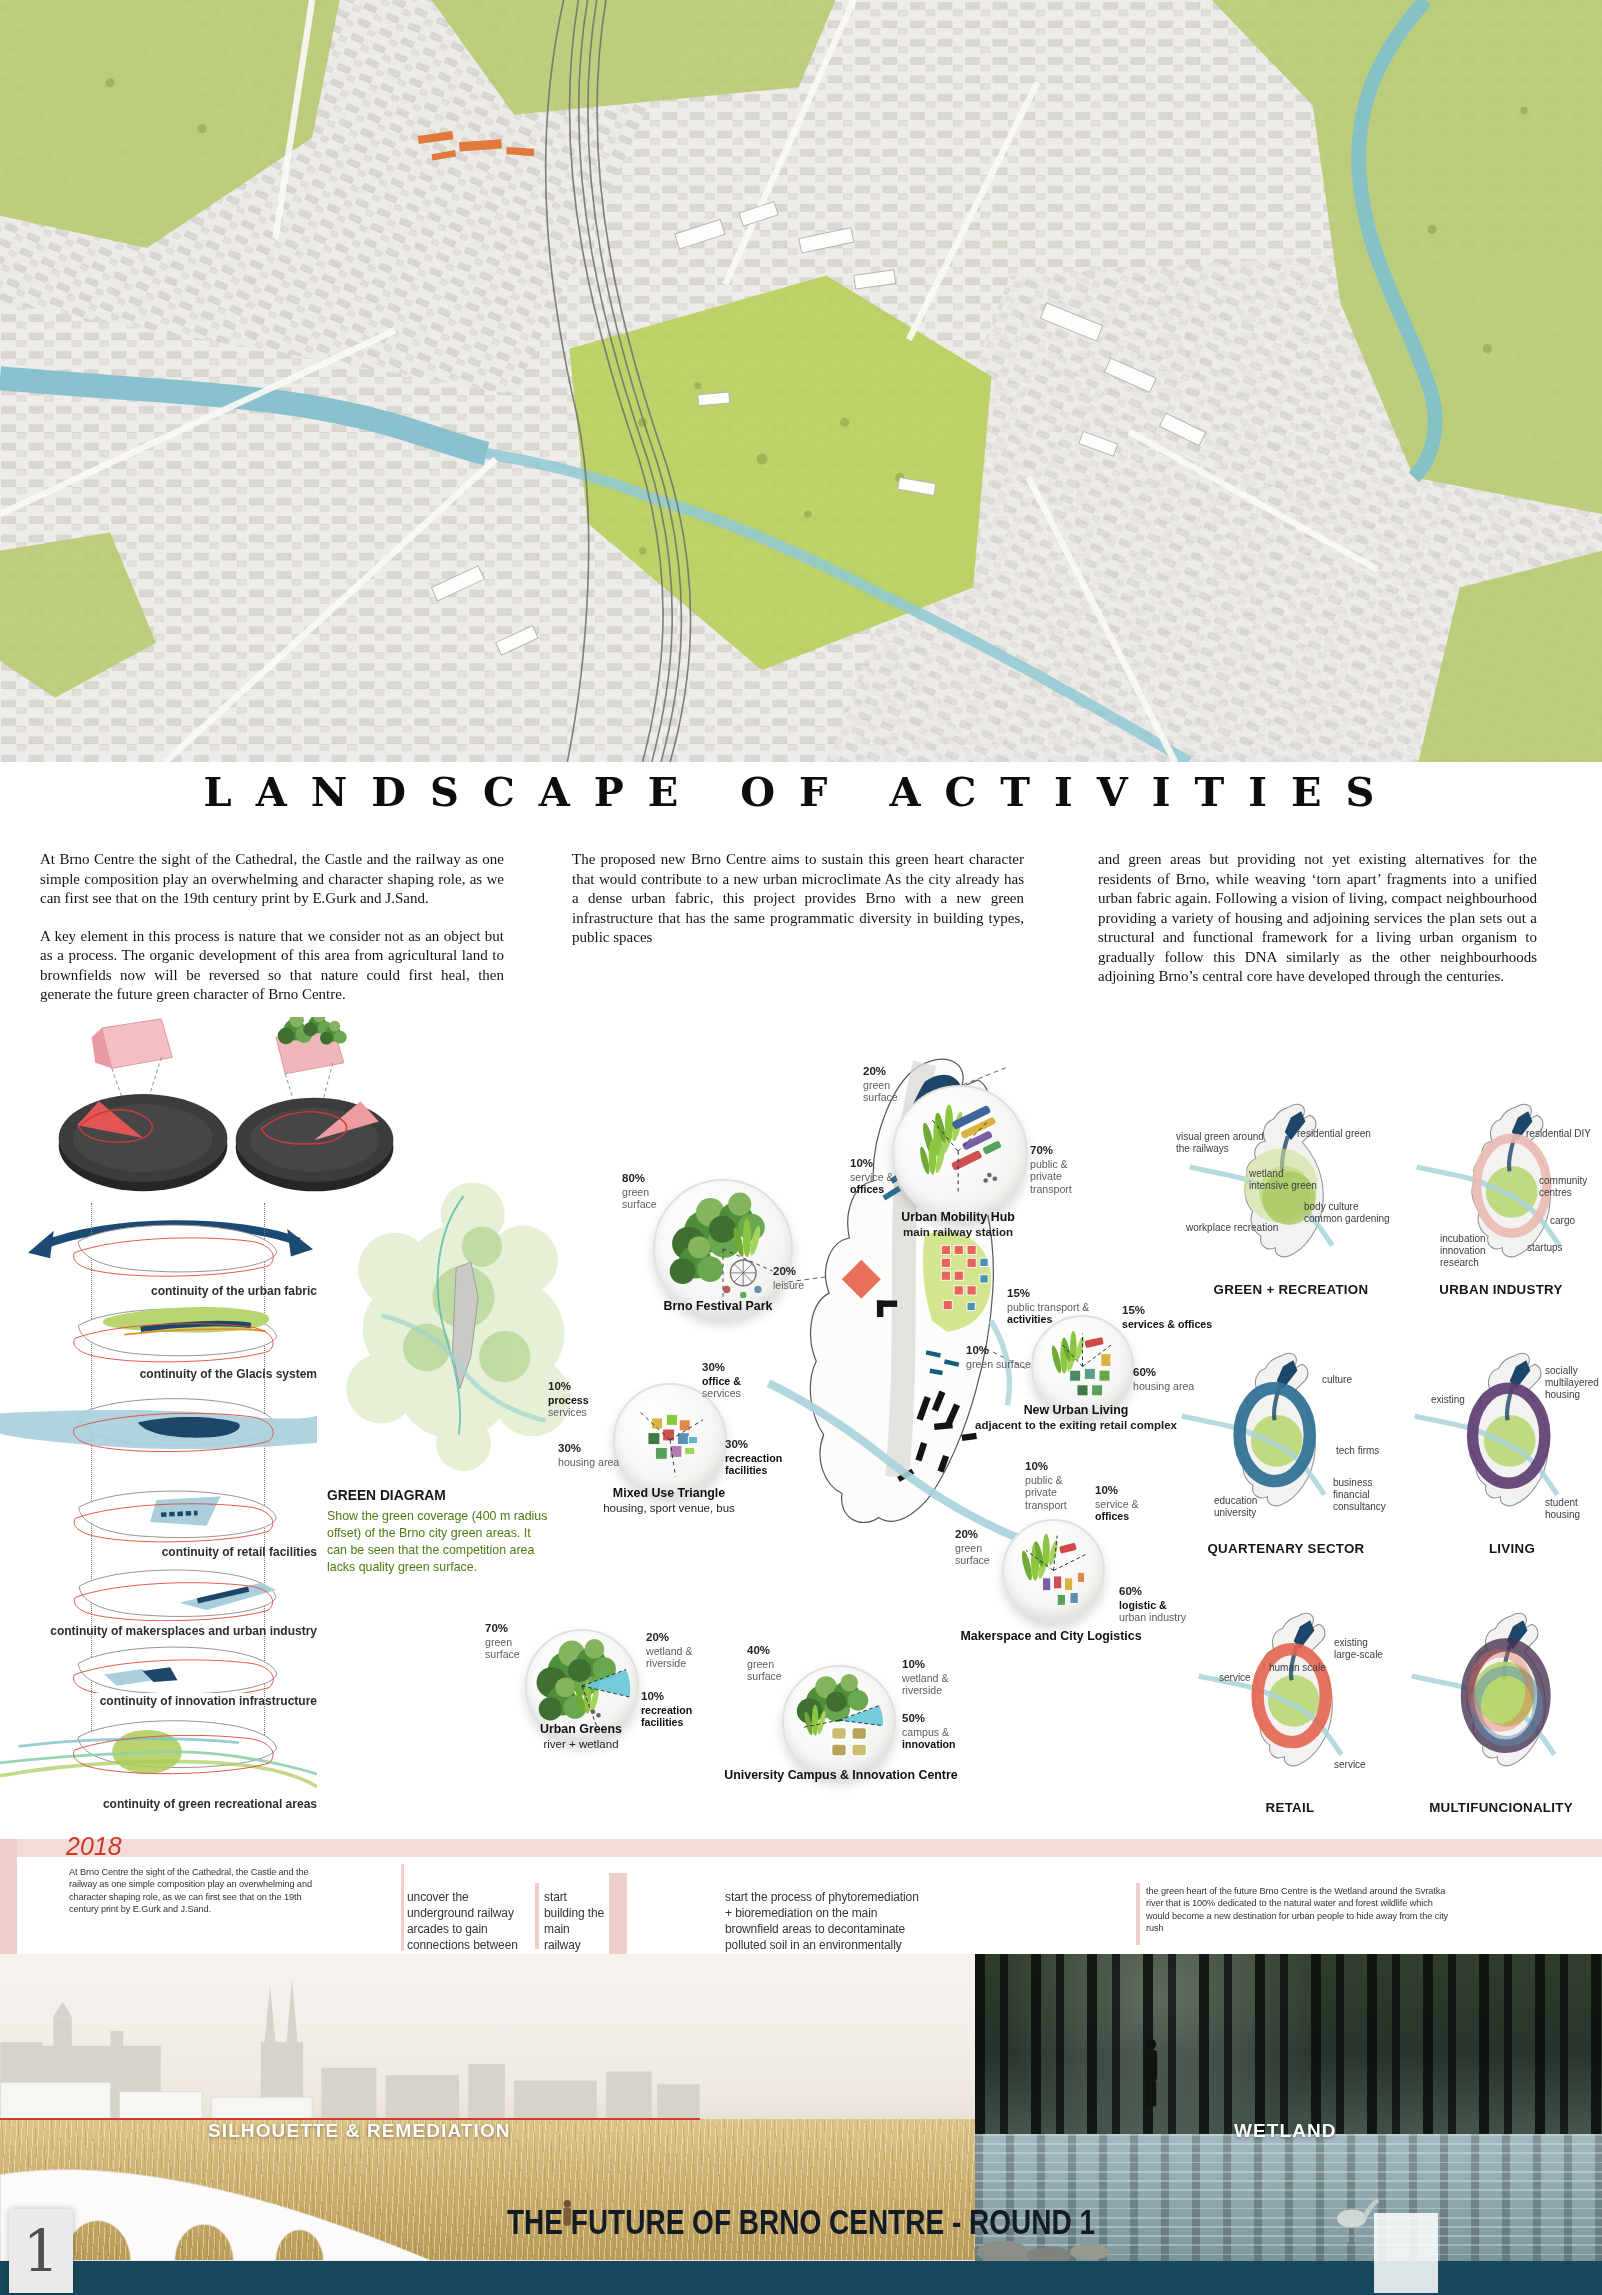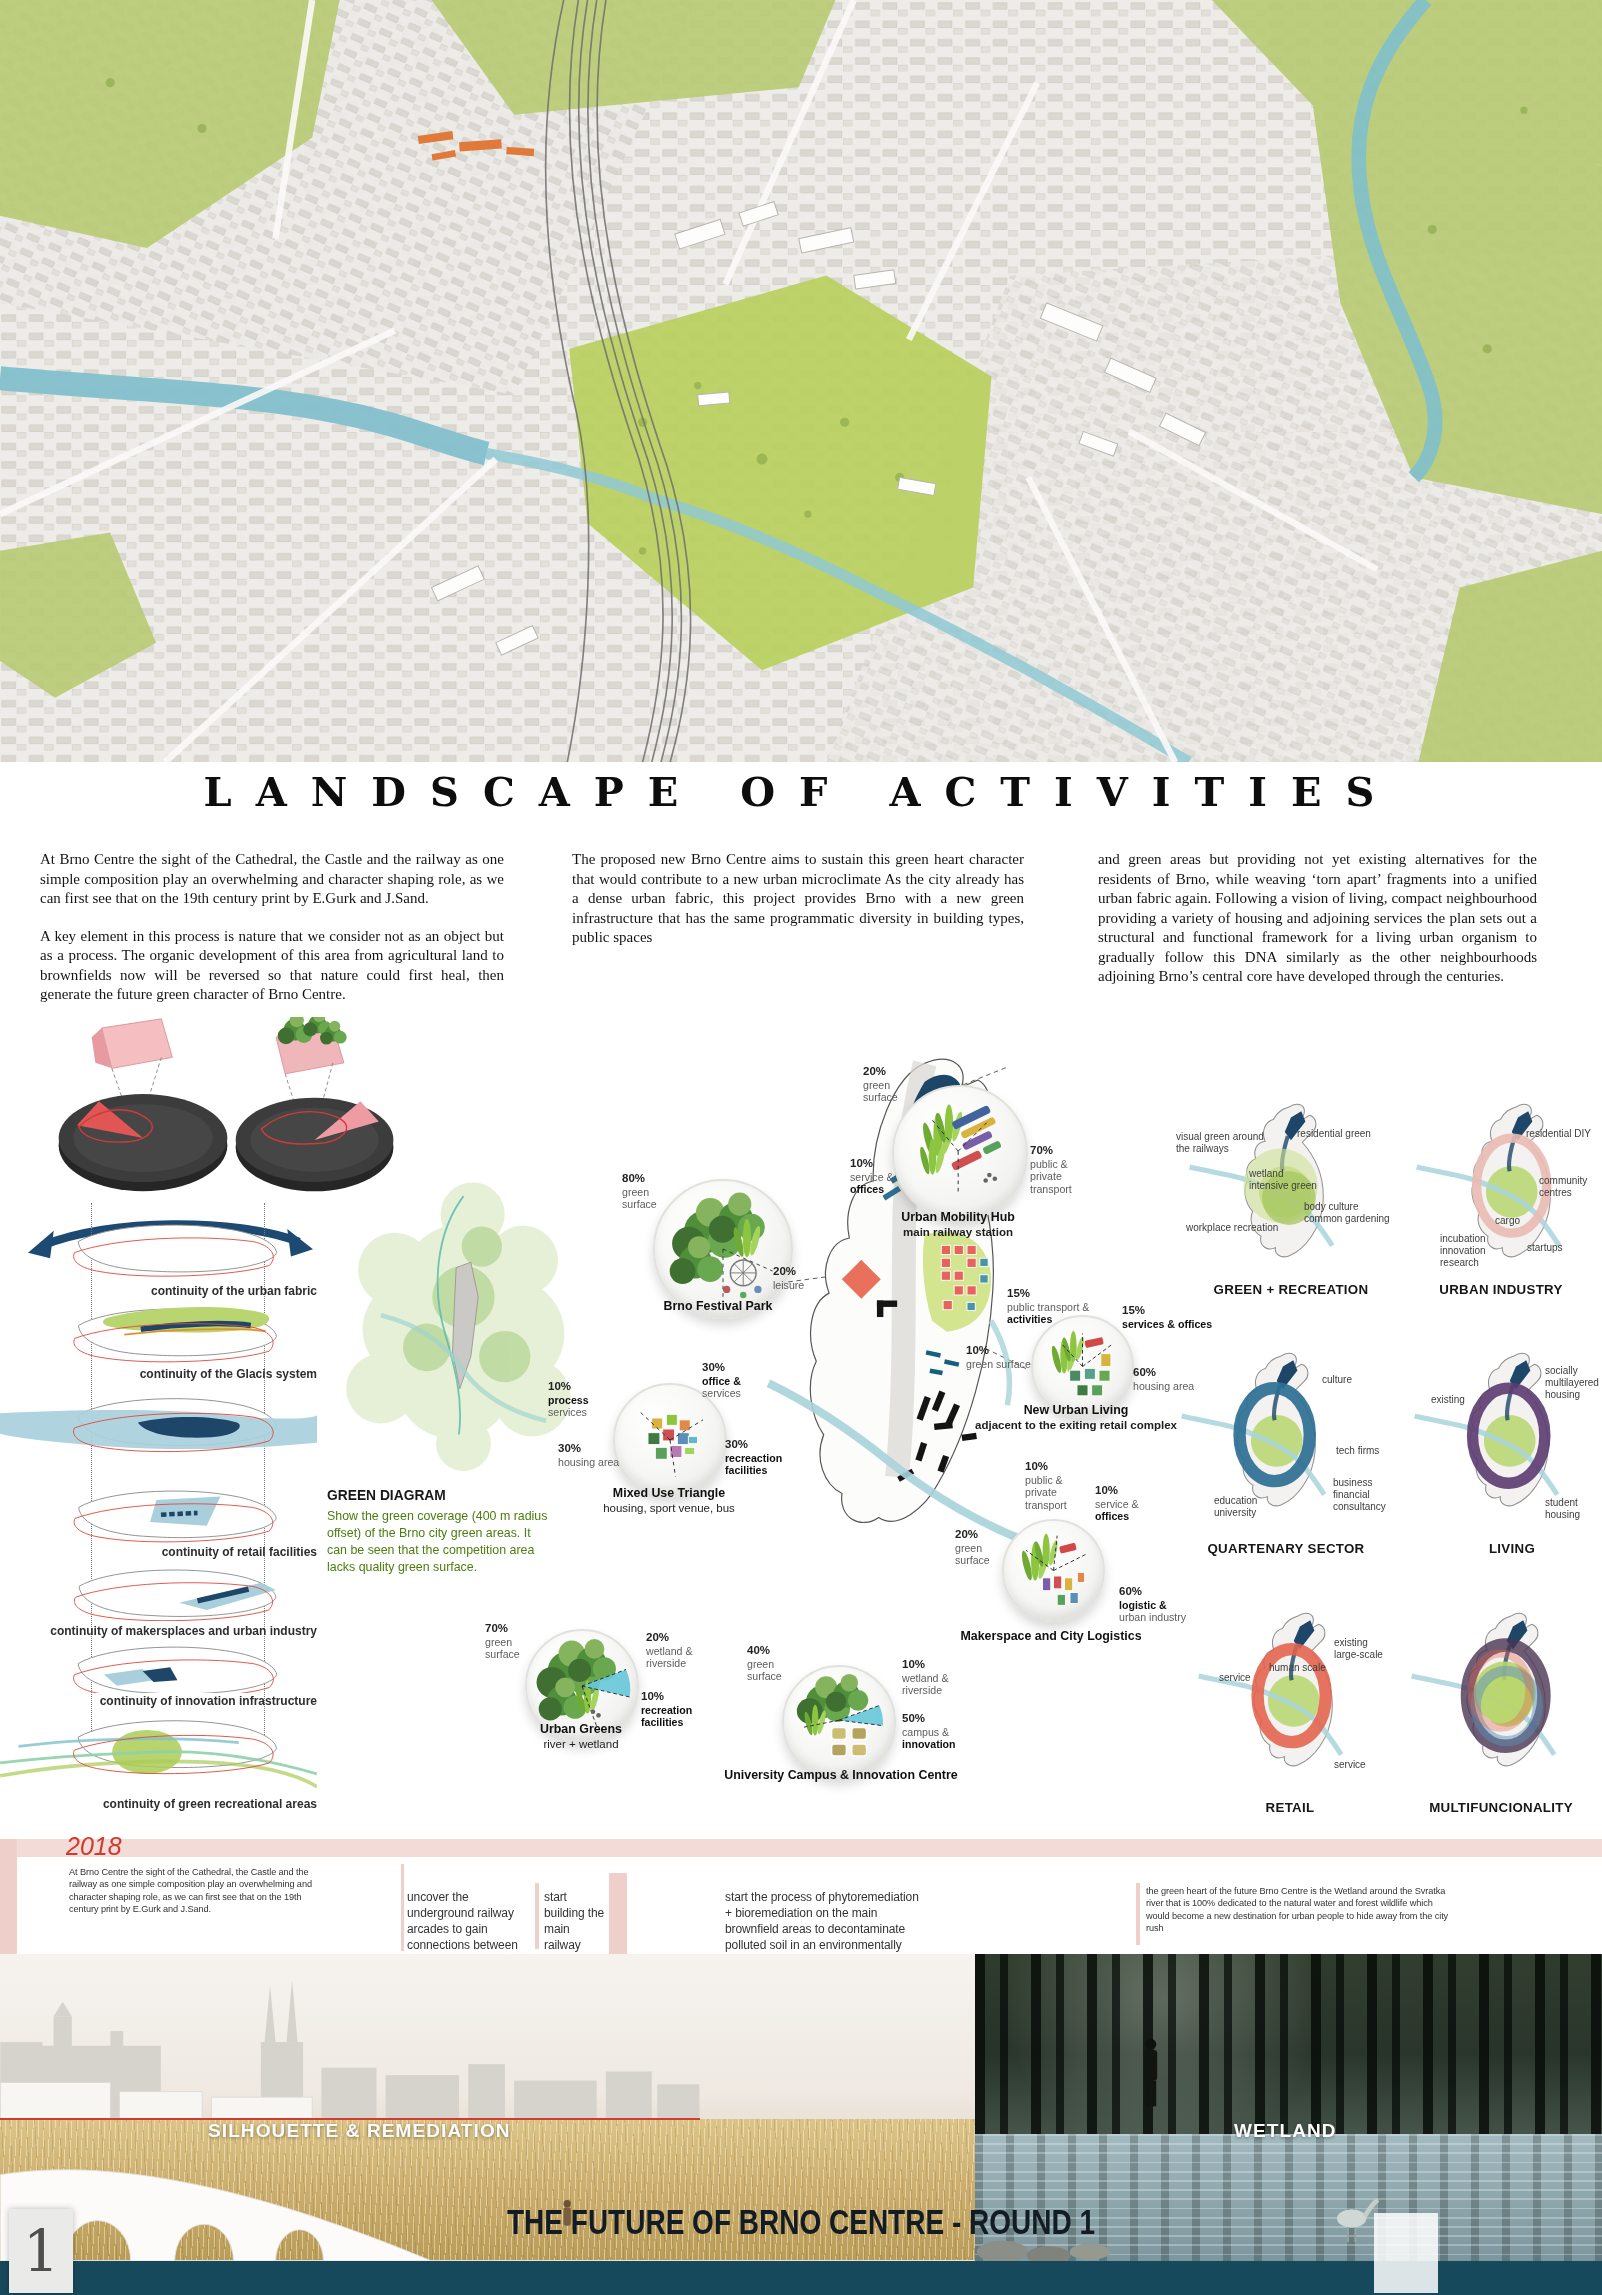--- a/index.html
+++ b/index.html
@@ -632,21 +632,21 @@
   <div class="prog-lbl" style="left:1186px;top:1222px">workplace recreation</div>
   <div class="prog-cap" style="left:1291px;top:1282px">GREEN + RECREATION</div>
 
   <svg class="abs" style="left:1458px;top:1084px;overflow:visible" width="124" height="195" viewBox="0 0 120 160">
     <use href="#site"></use>
     <ellipse cx="52" cy="84" rx="34" ry="46" fill="none" stroke="#eabab2" stroke-width="9" opacity="0.9"></ellipse>
   </svg>
   <div class="prog-lbl" style="left:1526px;top:1128px">residential DIY</div>
   <div class="prog-lbl" style="left:1539px;top:1175px">community
 centres</div>
-  <div class="prog-lbl" style="left:1495px;top:1215px">cargo</div>
+  <div class="prog-lbl" style="left:1550px;top:1215px">cargo</div>
   <div class="prog-lbl" style="left:1440px;top:1233px">incubation
 innovation
 research</div>
   <div class="prog-lbl" style="left:1527px;top:1242px">startups</div>
   <div class="prog-cap" style="left:1501px;top:1282px">URBAN INDUSTRY</div>
 
   <svg class="abs" style="left:1223px;top:1333px;overflow:visible" width="124" height="195" viewBox="0 0 120 160">
     <use href="#site"></use>
     <ellipse cx="50" cy="84" rx="34" ry="45" fill="none" stroke="#2e6f94" stroke-width="12" opacity="0.92"></ellipse>
   </svg>

